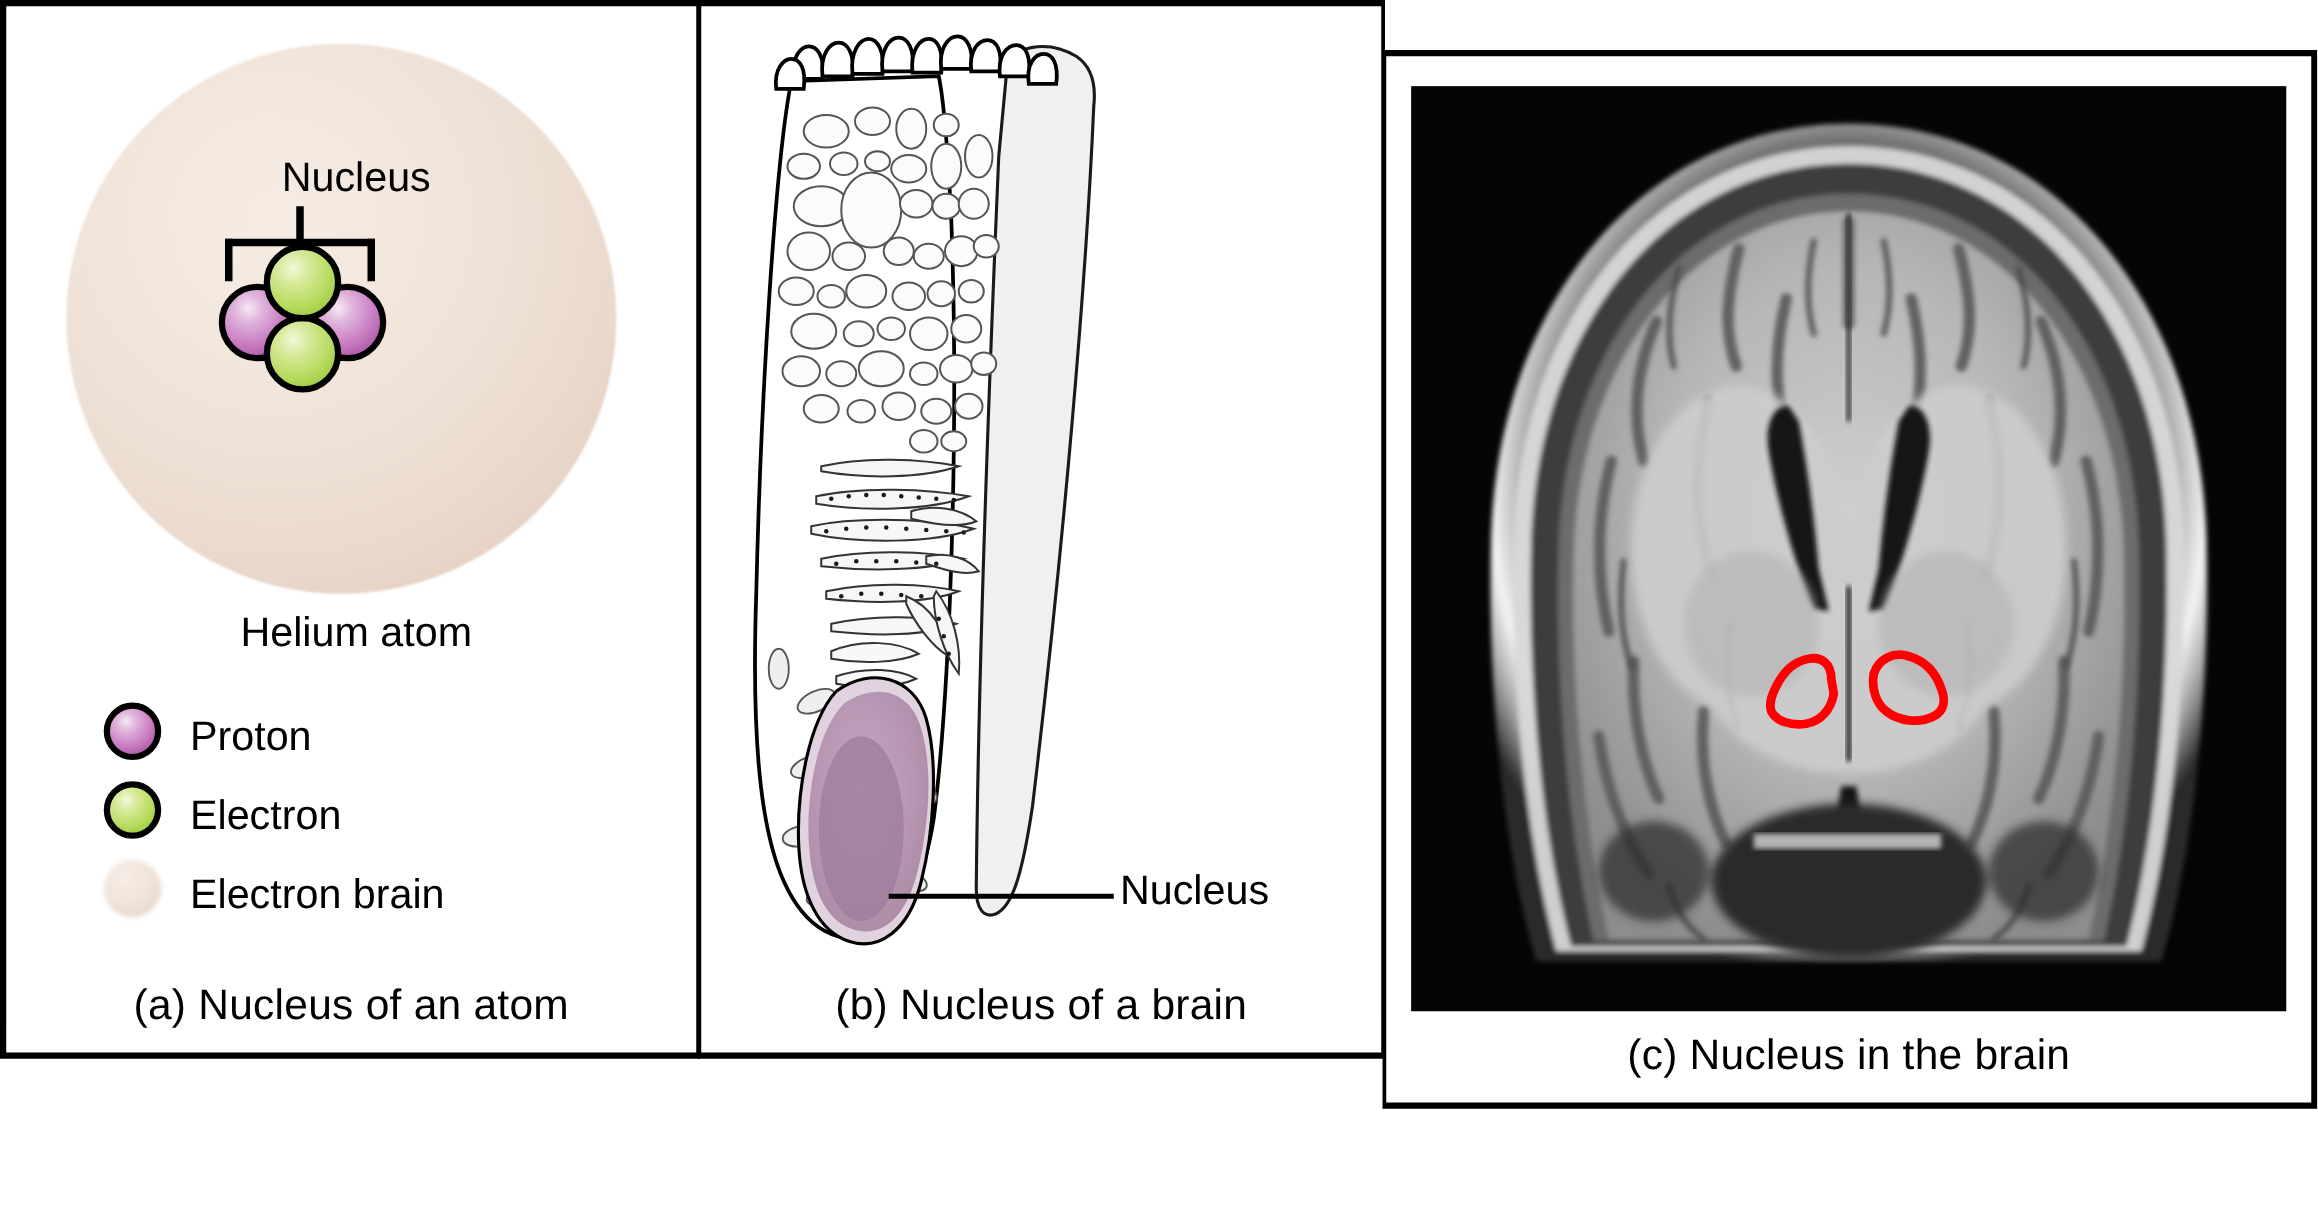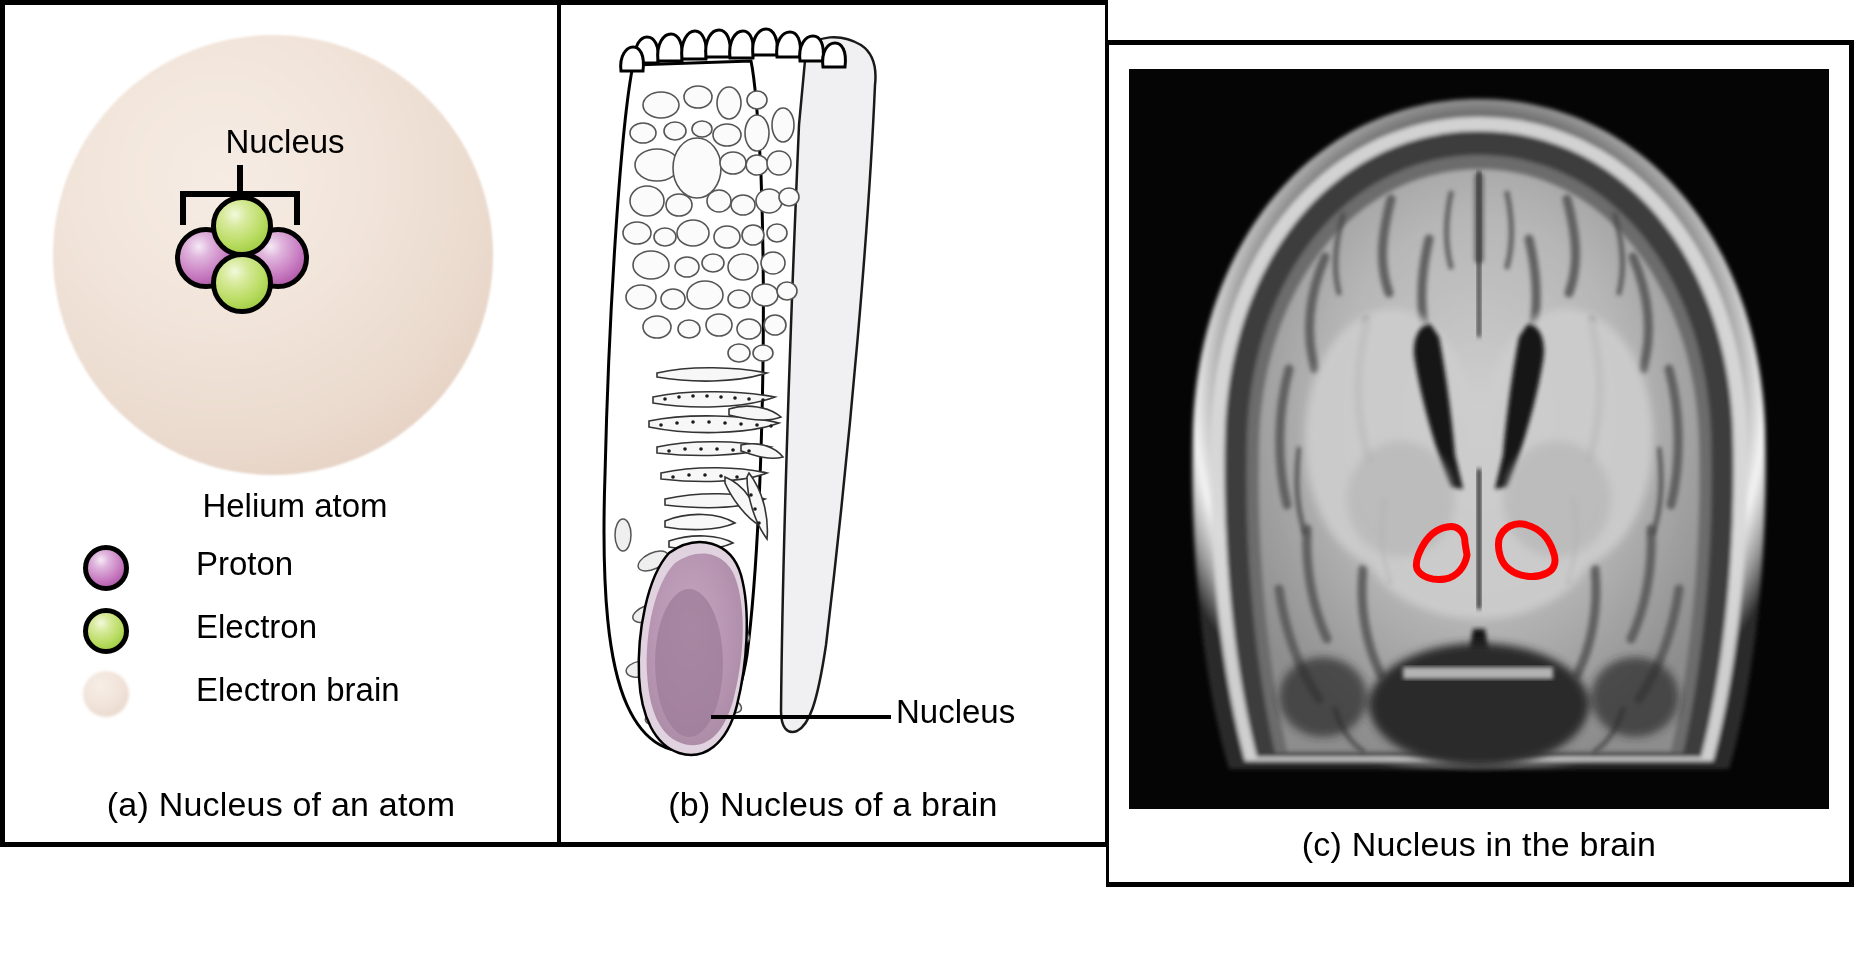--- a/index.html
+++ b/index.html
@@ -91,24 +91,24 @@
   .ball.proton {
     background: radial-gradient(circle at 36% 28%, #f6e9f5 0%, #e0b6dd 22%, #c87cc1 58%, #ab51a2 88%, #9d4494 100%);
   }
   .p-n-top   { left: 36px; top: 0px;  width: 62px; height: 62px; z-index: 4; }
   .p-p-left  { left: 0px;  top: 32px; width: 62px; height: 62px; z-index: 2; }
   .p-p-right { left: 72px; top: 32px; width: 62px; height: 62px; z-index: 2; }
   .p-n-bot   { left: 36px; top: 57px; width: 62px; height: 62px; z-index: 3; }
 
   .atom-title {
     position: absolute; left: 0; top: 482px; width: 560px;
-    text-align: center; font-size: 33px; color: #000; margin-left: 10px;
+    text-align: center; font-size: 33px; color: #000;
   }
   .legend { position: absolute; left: 78px; top: 540px; width: 440px; }
-  .legend-row { display: flex; align-items: flex-start; height: 63px; gap: 44px; }
+  .legend-row { display: flex; align-items: flex-end; height: 63px; }
   .legend-swatch {
     width: 46px; height: 46px; border-radius: 50%; flex: 0 0 auto; box-sizing: border-box;
   }
   .legend-swatch.bordered { border: 5px solid #000; }
   .legend-swatch.cloud {
     background: radial-gradient(circle at 38% 32%, #f7eee7 0%, #f1e4da 45%, #e6d3c6 100%);
     filter: blur(1.6px);
   }
   .legend-text { margin-left: 23px; font-size: 33px; color: #000; }
 

